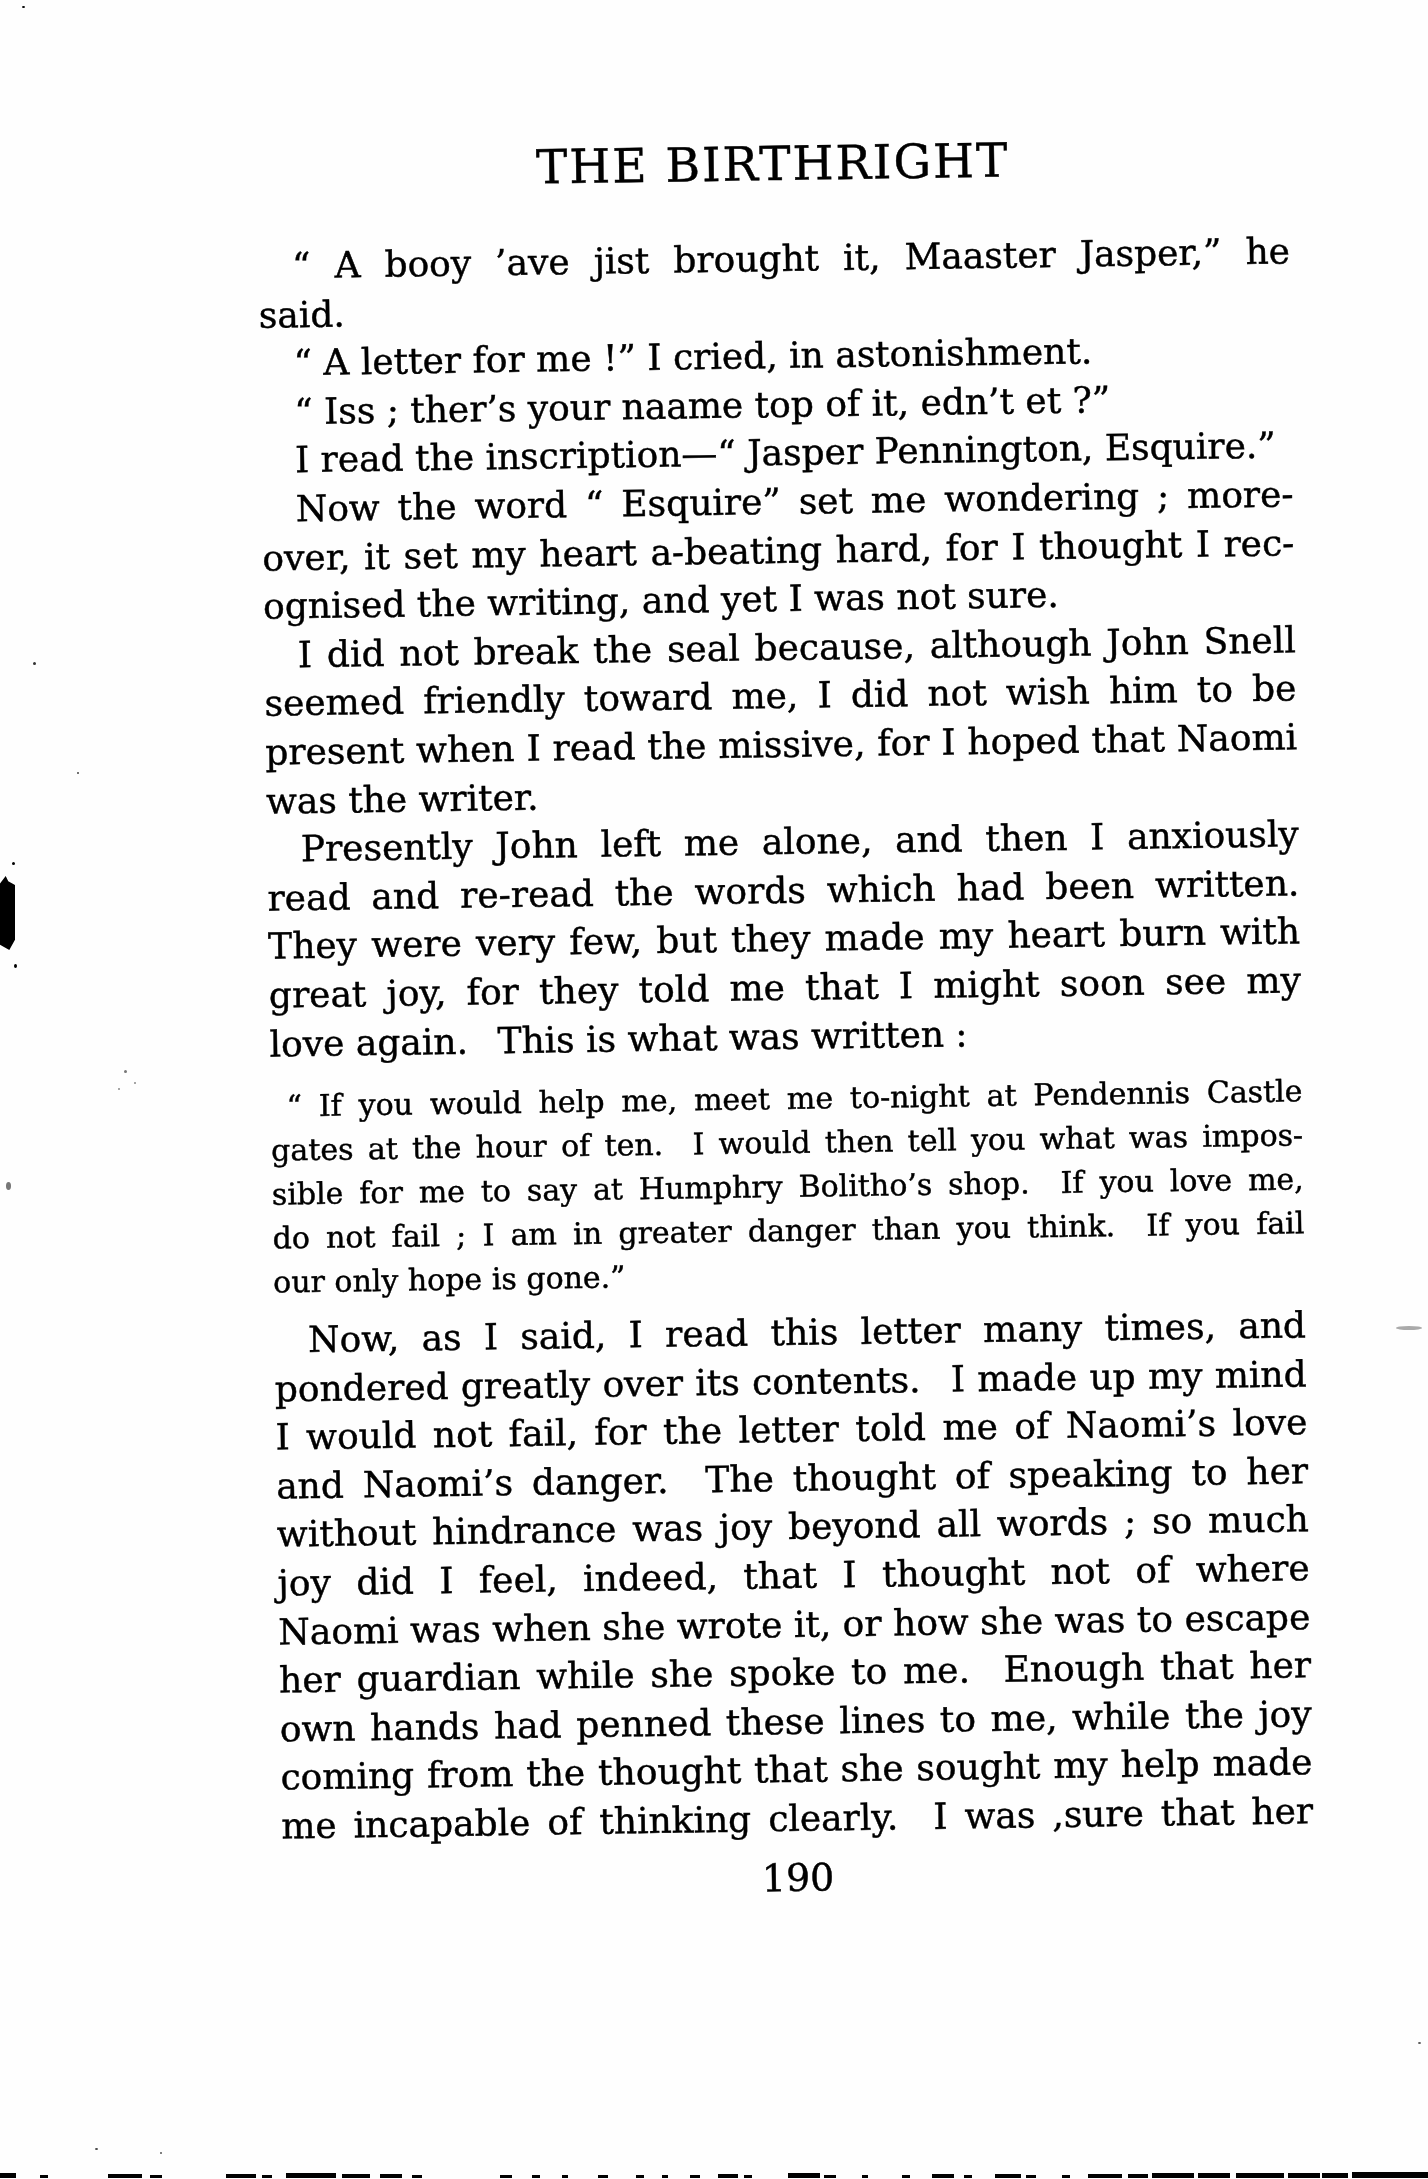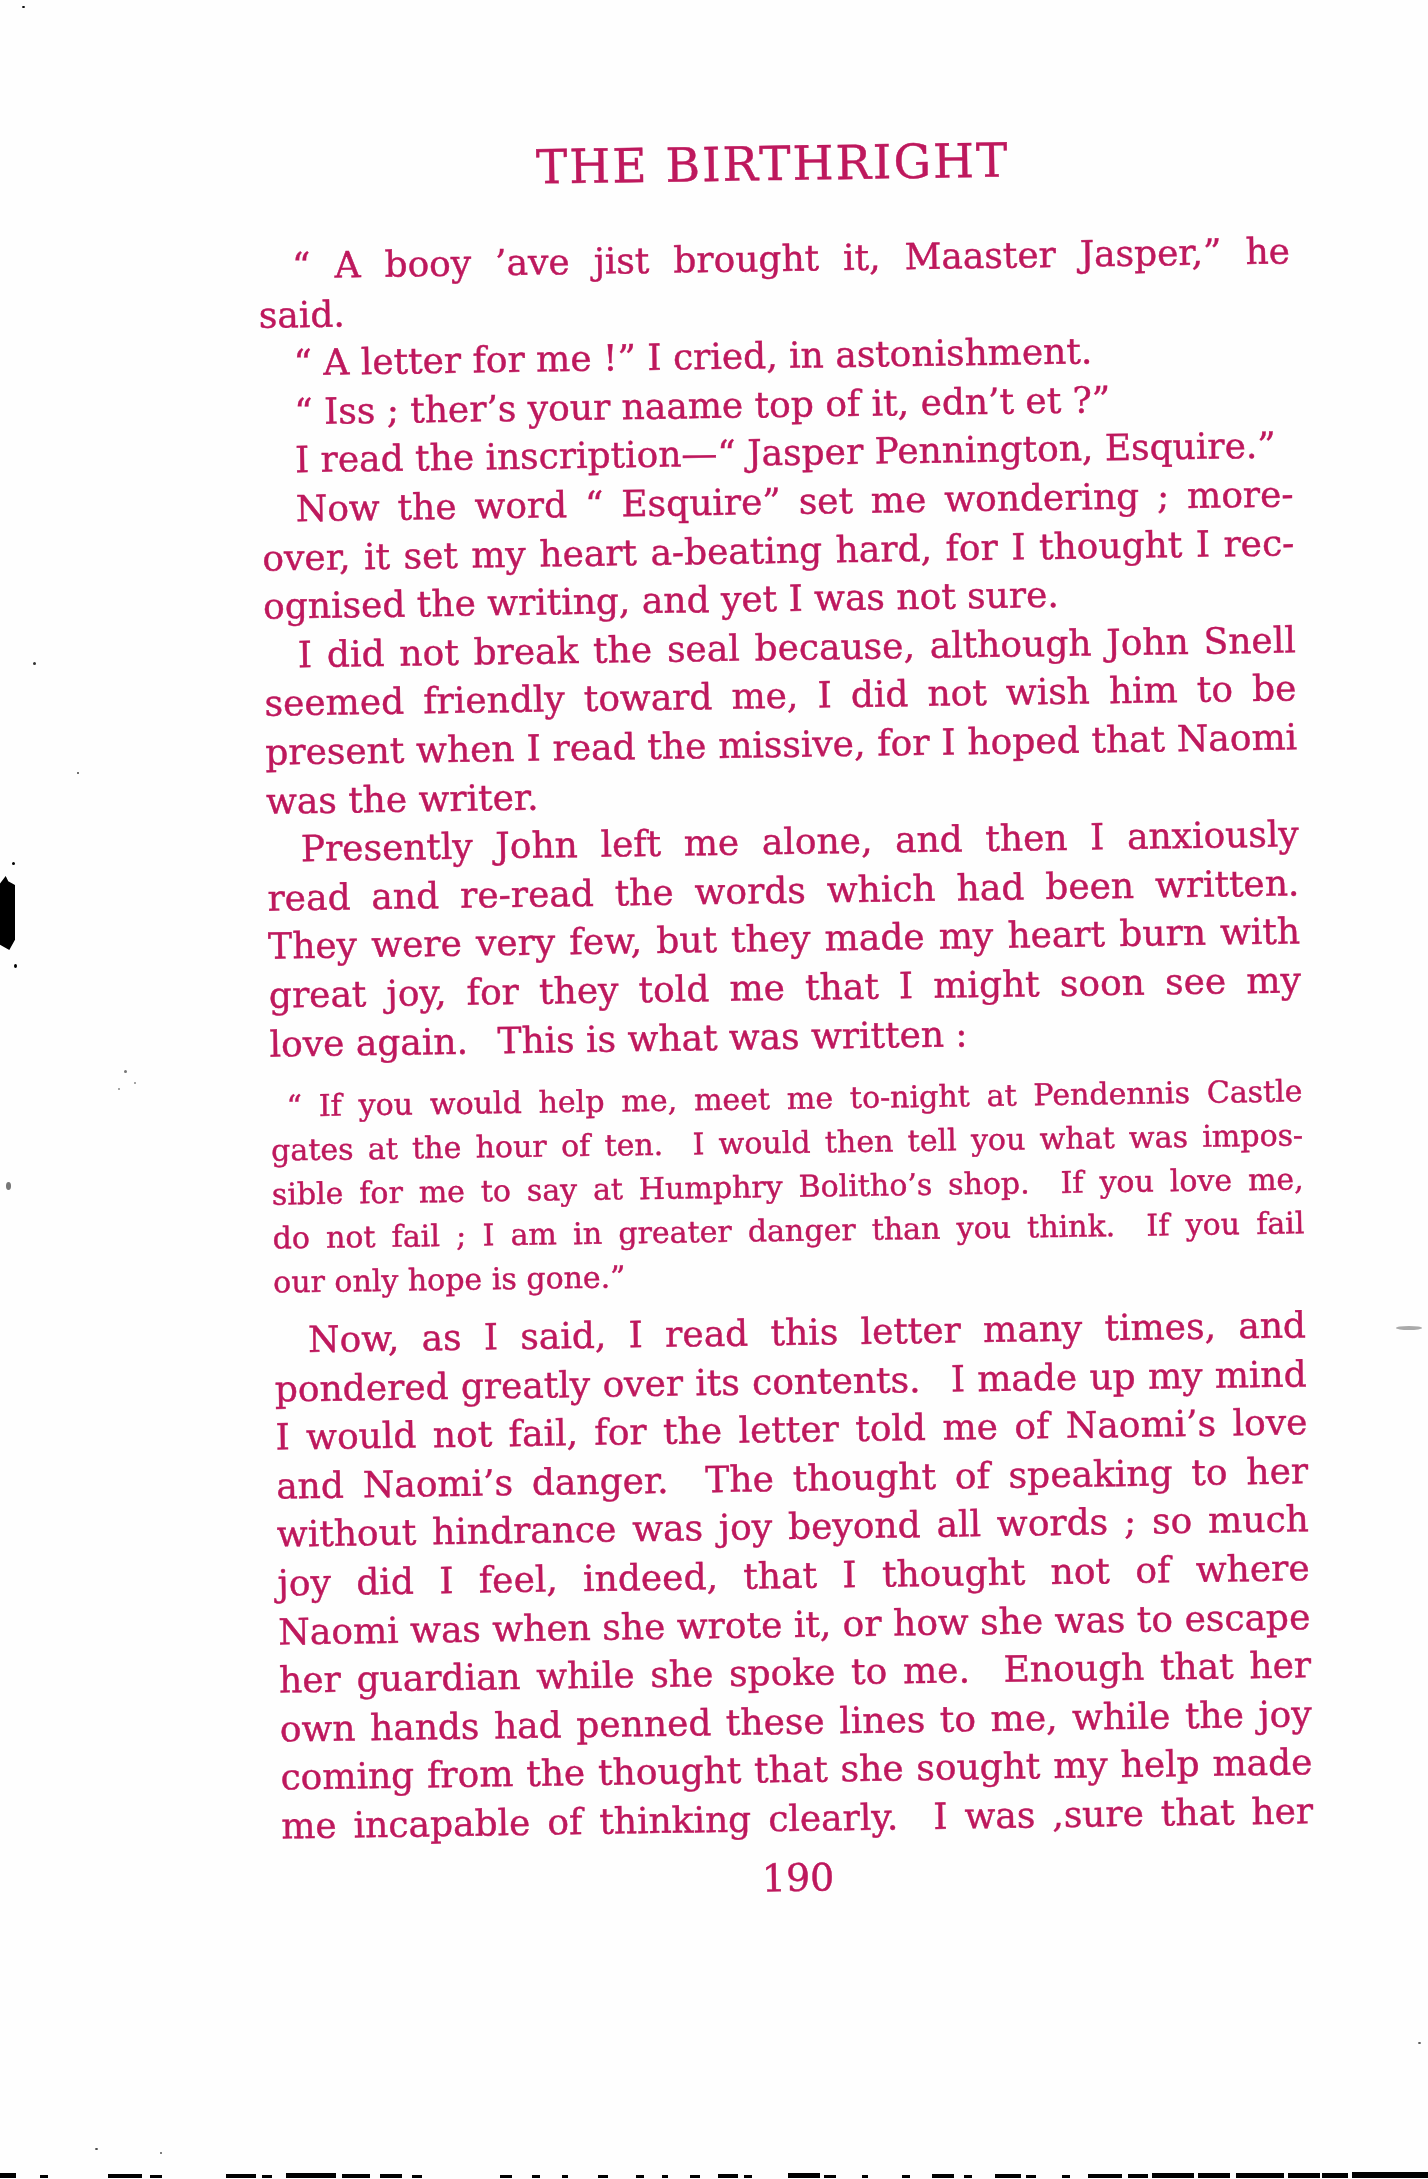--- a/index.html
+++ b/index.html
@@ -2,21 +2,21 @@
 <html><head>
 <meta charset="utf-8">
 <style>
   html,body{margin:0;padding:0;background:#ffffff;}
   .page{
     position:relative;
     width:1428px;height:2179px;
     background:#fefefe;
     overflow:hidden;
     font-family:"DejaVu Serif", serif;
-    color:#be185d;
+    color:#000000;
   }
   .content{
     position:absolute;
     left:268px;top:136px;width:1032px;
     transform:rotate(-0.85deg);
     transform-origin:50% 45%;
     -webkit-text-stroke:0.45px currentColor;
   }
   .header{
     font-size:47px;

